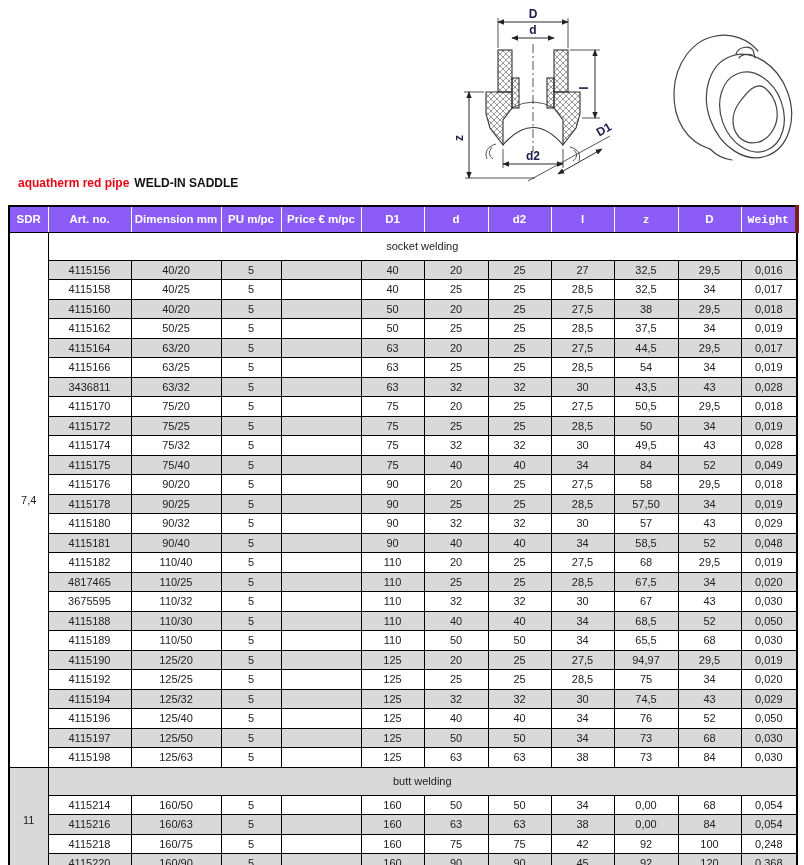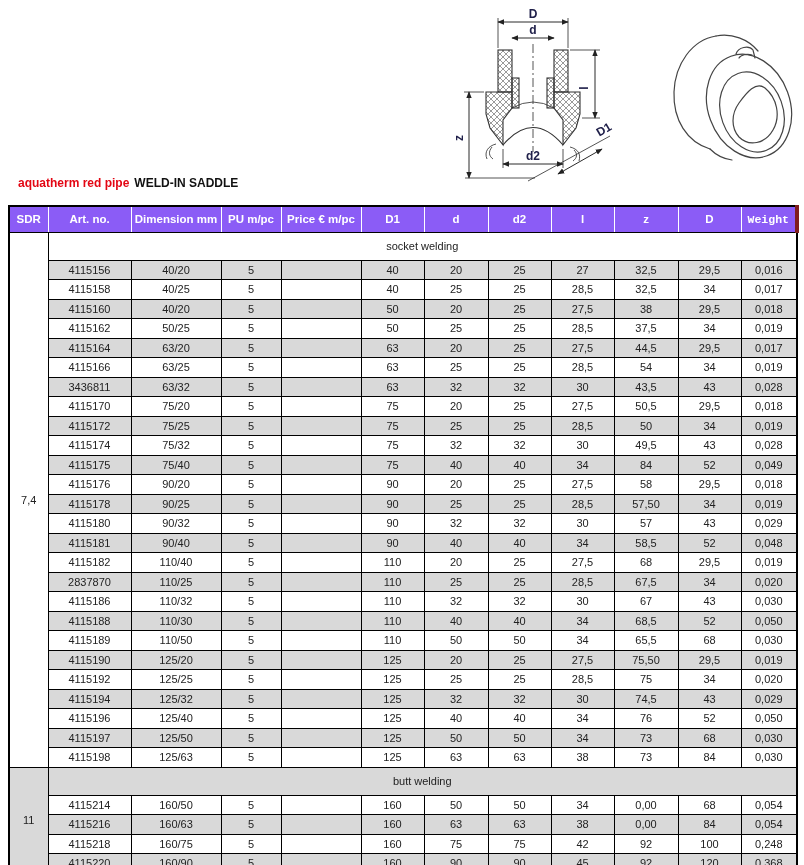--- a/index.html
+++ b/index.html
@@ -364,34 +364,34 @@
         <td></td>
         <td>110</td>
         <td>20</td>
         <td>25</td>
         <td>27,5</td>
         <td>68</td>
         <td>29,5</td>
         <td>0,019</td>
       </tr>
       <tr class="grey">
-        <td>2837870</td>
+        <td>4817465</td>
         <td>110/25</td>
         <td>5</td>
         <td></td>
         <td>110</td>
         <td>25</td>
         <td>25</td>
         <td>28,5</td>
         <td>67,5</td>
         <td>34</td>
         <td>0,020</td>
       </tr>
       <tr class="white">
-        <td>4115186</td>
+        <td>3675595</td>
         <td>110/32</td>
         <td>5</td>
         <td></td>
         <td>110</td>
         <td>32</td>
         <td>32</td>
         <td>30</td>
         <td>67</td>
         <td>43</td>
         <td>0,030</td>
@@ -424,21 +424,21 @@
       </tr>
       <tr class="grey">
         <td>4115190</td>
         <td>125/20</td>
         <td>5</td>
         <td></td>
         <td>125</td>
         <td>20</td>
         <td>25</td>
         <td>27,5</td>
-        <td>75,50</td>
+        <td>94,97</td>
         <td>29,5</td>
         <td>0,019</td>
       </tr>
       <tr class="white">
         <td>4115192</td>
         <td>125/25</td>
         <td>5</td>
         <td></td>
         <td>125</td>
         <td>25</td>

